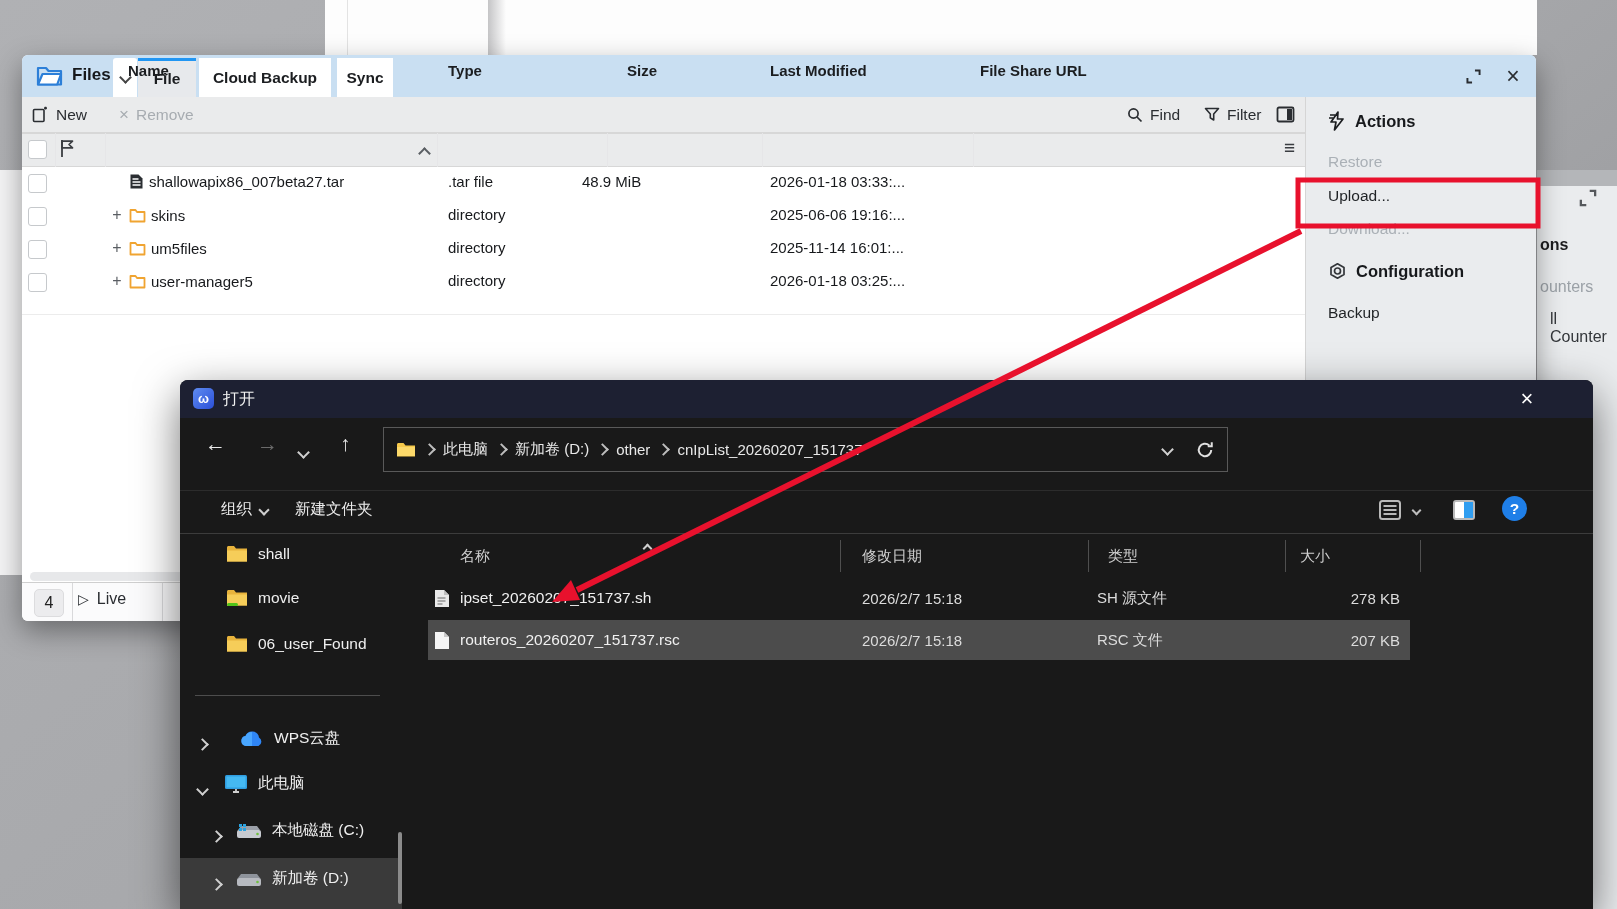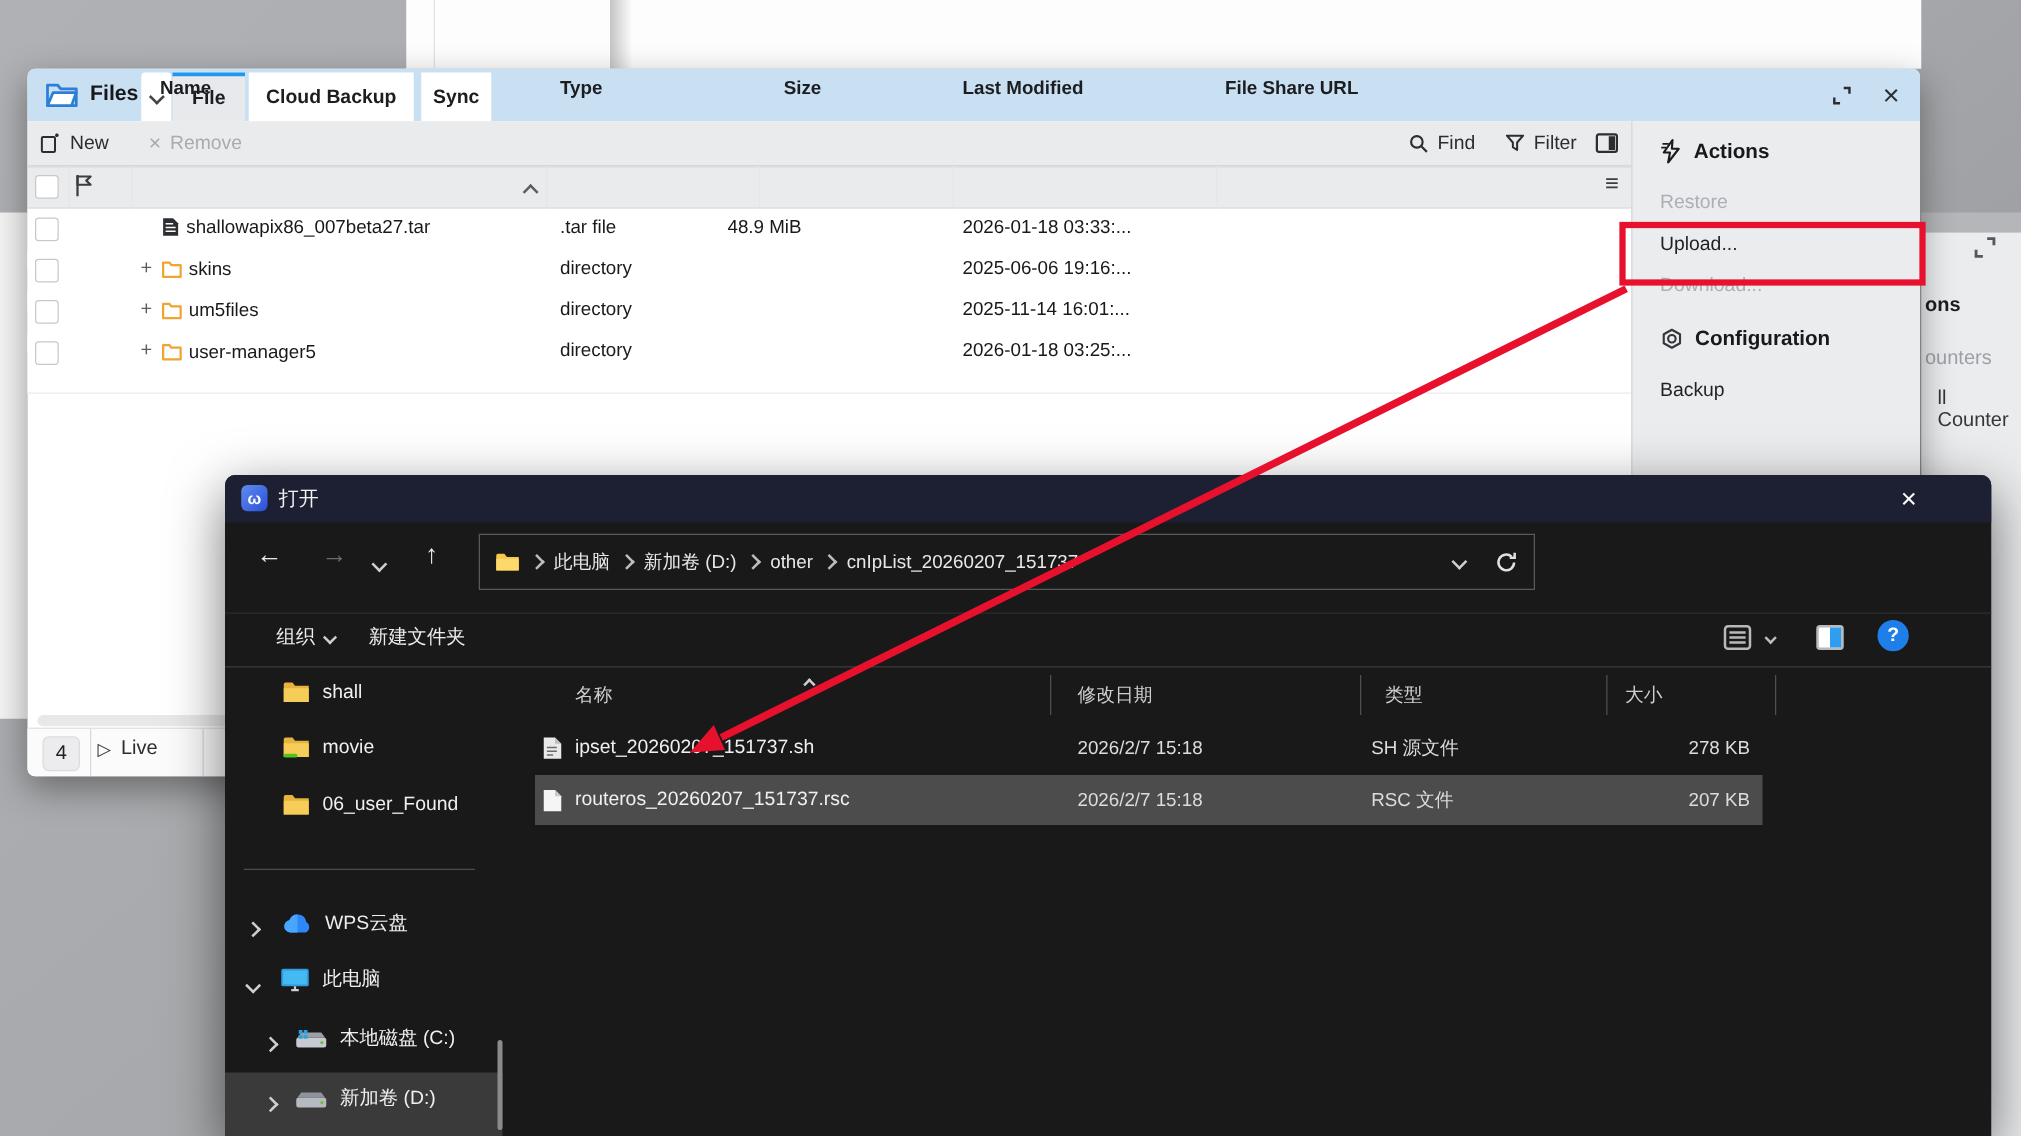--- a/index.html
+++ b/index.html
@@ -363,21 +363,21 @@
   </div>
   <div class="side-item" style="left:46px;top:255px;">
     <svg width="22" height="18" viewBox="0 0 22 18">
         <path d="M1 2.5C1 1.7 1.7 1 2.5 1h5.5l2 2.5H21v13H1z" fill="#e8b33c"></path>
         <path d="M1 5.5h20V16.5H1z" fill="#f6cd59"></path>
       </svg>
     <span>06_user_Found</span>
   </div>
   <div class="abs side-divider"></div>
   <span class="abs side-chev" style="left:18px;top:355px;"><span class="chev right"></span></span>
-  <div class="side-item" style="left:46px;top:348px;">
+  <div class="side-item" style="left:60px;top:348px;">
     <svg width="24" height="17" viewBox="0 0 24 17">
         <path d="M6 16a5 5 0 0 1-.5-9.9A7 7 0 0 1 19 7.5 4.8 4.8 0 0 1 18.5 16z" fill="#2f86f6"></path>
         <path d="M6 16a5 5 0 0 1-.5-9.9A7 7 0 0 1 12 2v14z" fill="#49a6ff"></path>
       </svg>
     <span>WPS云盘</span>
   </div>
   <span class="abs side-chev" style="left:18px;top:400px;"><span class="chev down"></span></span>
   <div class="side-item" style="left:44px;top:393px;">
     <svg width="24" height="20" viewBox="0 0 24 20">
         <rect x="1" y="1" width="22" height="14" rx="1.5" fill="#2f9de0"></rect>

